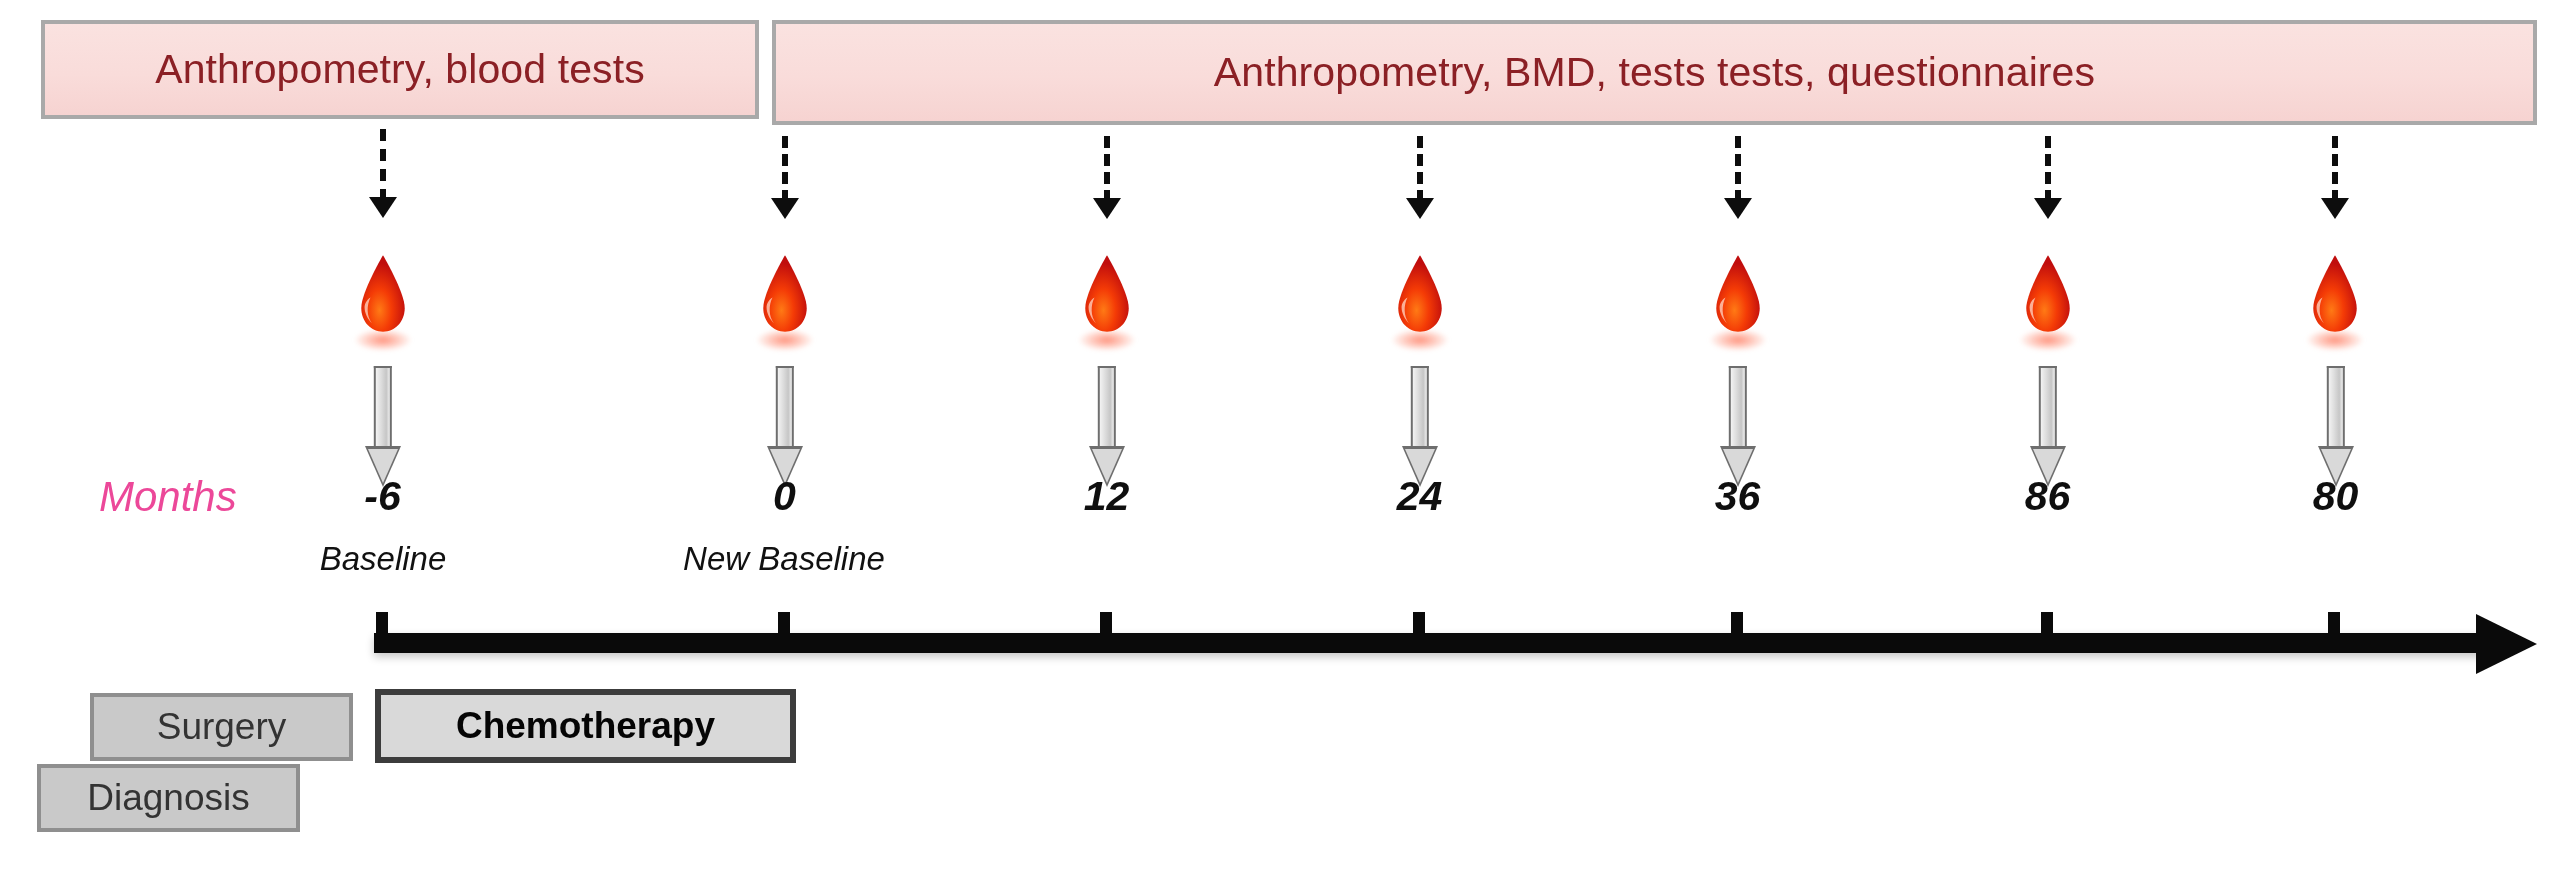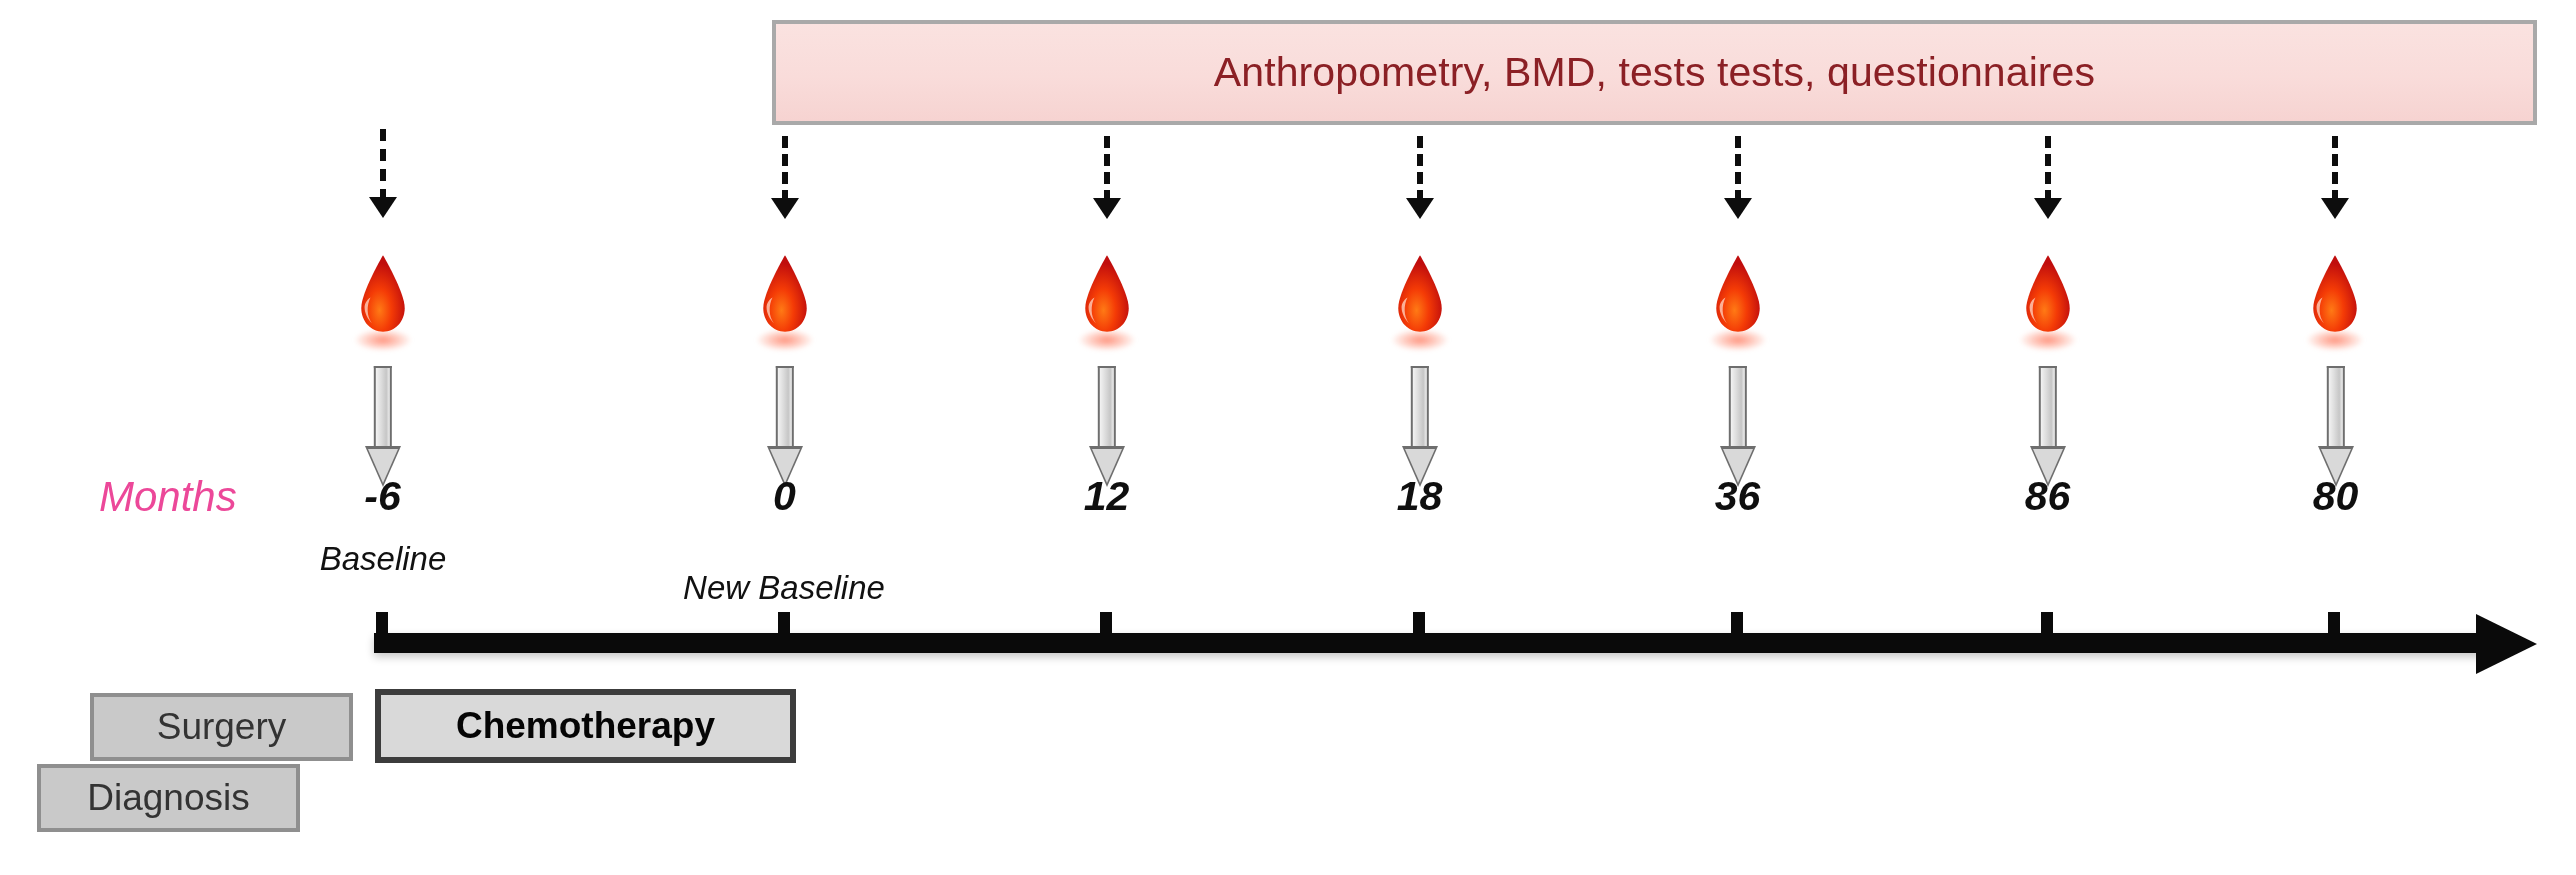--- a/index.html
+++ b/index.html
@@ -217,20 +217,23 @@
     font-weight: bold;
     color: #050505;
     z-index: 4;
   }
 </style>
 </head>
 <body>
 
 <div id="figure">
 
+  <div class="banner" id="banner-left">
+    <span>Anthropometry, blood tests</span>
+  </div>
 
   <div class="banner" id="banner-right">
     <span>Anthropometry, BMD, tests tests, questionnaires</span>
   </div>
 
   <div class="dotted-arrow" style="left:374px; top:129px; height:72px;">
     <span class="stem"></span>
     <span class="head"></span>
   </div>
   <div class="dotted-arrow" style="left:776px; top:136px; height:66px;">
@@ -355,27 +358,27 @@
     <span class="shaft"></span>
     <span class="head"></span>
     <span class="head-inner"></span>
   </div>
 
   <div id="months-caption">Months</div>
 
   <div class="month-value" style="left:310px; top:473px;">-6</div>
   <div class="month-value" style="left:712px; top:473px;">0</div>
   <div class="month-value" style="left:1034px; top:473px;">12</div>
-  <div class="month-value" style="left:1347px; top:473px;">18</div>
+  <div class="month-value" style="left:1347px; top:473px;">24</div>
   <div class="month-value" style="left:1665px; top:473px;">36</div>
   <div class="month-value" style="left:1975px; top:473px;">86</div>
   <div class="month-value" style="left:2263px; top:473px;">80</div>
 
   <div class="sub-label" style="left:238px; top:540px;">Baseline</div>
-  <div class="sub-label" style="left:639px; top:540px;margin-top:29px;">New Baseline</div>
+  <div class="sub-label" style="left:639px; top:540px;">New Baseline</div>
 
   <div id="axis-line"></div>
   <div id="axis-head"></div>
 
   <div class="tick" style="left:376px;"></div>
   <div class="tick" style="left:778px;"></div>
   <div class="tick" style="left:1100px;"></div>
   <div class="tick" style="left:1413px;"></div>
   <div class="tick" style="left:1731px;"></div>
   <div class="tick" style="left:2041px;"></div>

